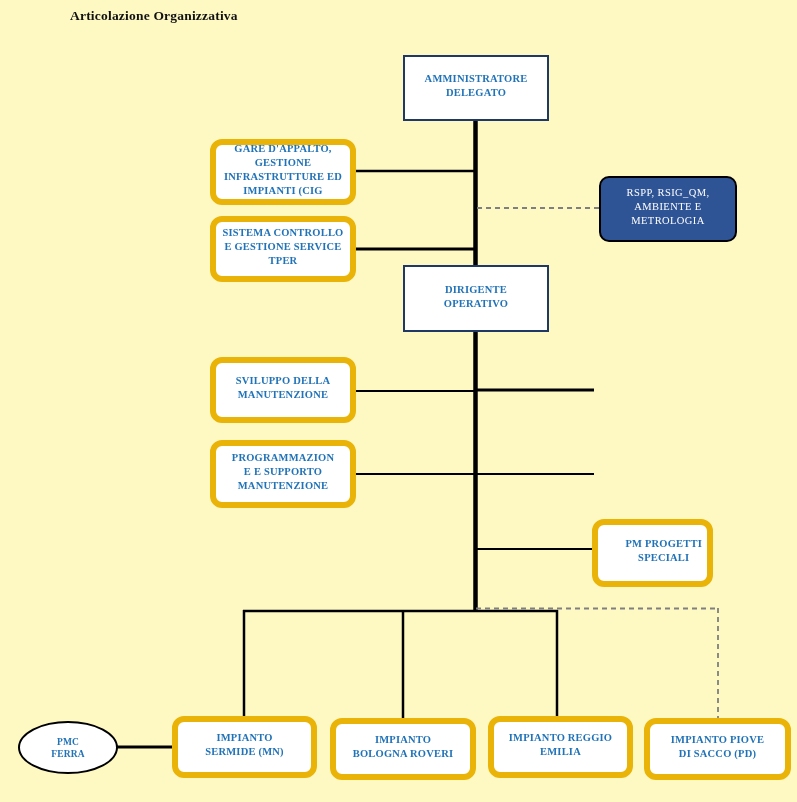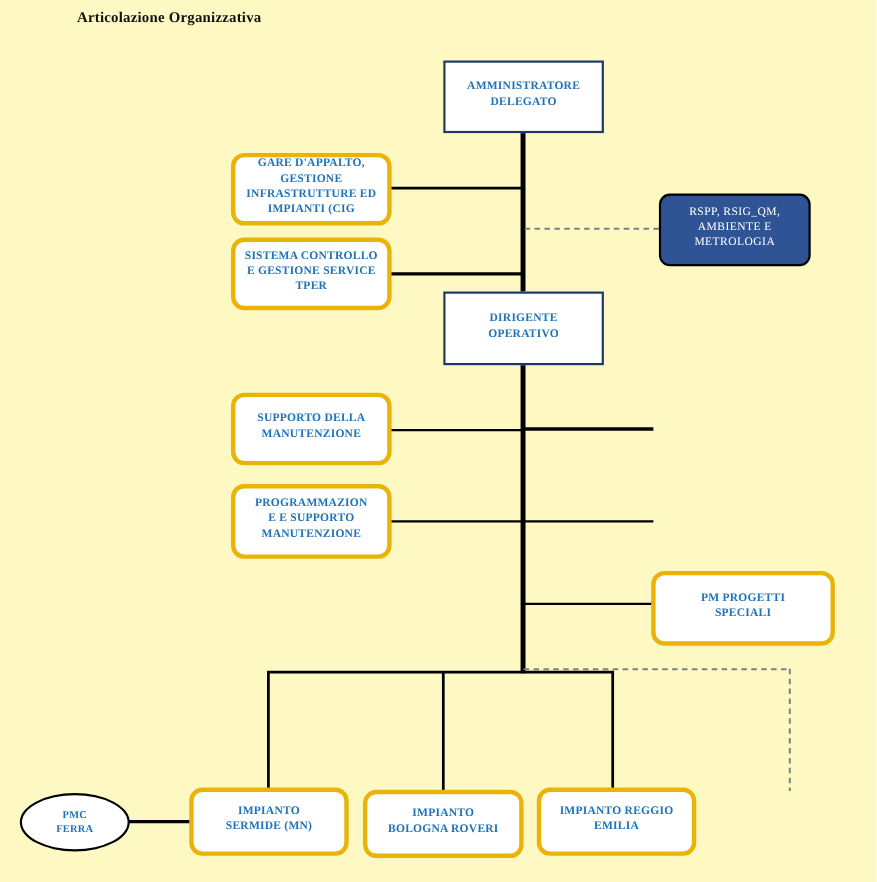--- a/index.html
+++ b/index.html
@@ -26,21 +26,21 @@
   }
   .node .lbl{
     white-space:pre-line;
     font-weight:bold;
     color:#2173B8;
     font-size:10.5px;
     line-height:14px;
     letter-spacing:0.2px;
   }
   .square{border:2px solid #1F3864;}
-  .rounded{border:4px solid #eab308;border-radius:12px;}
+  .rounded{border:6px solid #eab308;border-radius:12px;}
   .dark{background:#2F5496;border:2px solid #000000;border-radius:10px;}
   .dark .lbl{color:#ffffff;font-weight:normal;letter-spacing:0.4px;}
   .ellipse{border:2px solid #000000;border-radius:50%;padding-bottom:2px;}
   .ellipse .lbl{font-size:9.5px;line-height:12px;}
 </style>
 </head>
 <body>
 
 <div class="canvas">
 
@@ -91,51 +91,55 @@
 OPERATIVO</span>
   </div>
 
   <div class="node dark" style="left:599px;top:176px;width:138px;height:66px;">
     <span class="lbl">RSPP, RSIG_QM,
 AMBIENTE E
 METROLOGIA</span>
   </div>
 
   <div class="node rounded" style="left:210px;top:357px;width:146px;height:66px;">
-    <span class="lbl">SUPPORTO DELLA
+    <span class="lbl">SVILUPPO DELLA
 MANUTENZIONE</span>
   </div>
 
   <div class="node rounded" style="left:210px;top:440px;width:146px;height:68px;">
     <span class="lbl">PROGRAMMAZION
 E E SUPPORTO
 MANUTENZIONE</span>
   </div>
 
 
 
-  <div class="node rounded" style="left:592px;top:519px;width:167px;height:68px;">
+  <div class="node rounded" style="left:592px;top:519px;width:121px;height:68px;justify-content:flex-end;">
     <span class="lbl">PM PROGETTI
 SPECIALI</span>
   </div>
 
   <div class="node rounded" style="left:172px;top:716px;width:145px;height:62px;">
     <span class="lbl">IMPIANTO
 SERMIDE (MN)</span>
   </div>
 
   <div class="node rounded" style="left:330px;top:718px;width:146px;height:62px;">
     <span class="lbl">IMPIANTO
 BOLOGNA ROVERI</span>
   </div>
 
   <div class="node rounded" style="left:488px;top:716px;width:145px;height:62px;">
     <span class="lbl">IMPIANTO REGGIO
 EMILIA</span>
   </div>
 
+  <div class="node rounded" style="left:644px;top:718px;width:147px;height:62px;">
+    <span class="lbl">IMPIANTO PIOVE
+DI SACCO (PD)</span>
+  </div>
 
   <div class="node ellipse" style="left:18px;top:721px;width:100px;height:53px;">
     <span class="lbl">PMC
 FERRA</span>
   </div>
 
 </div>
 
 </body></html>

